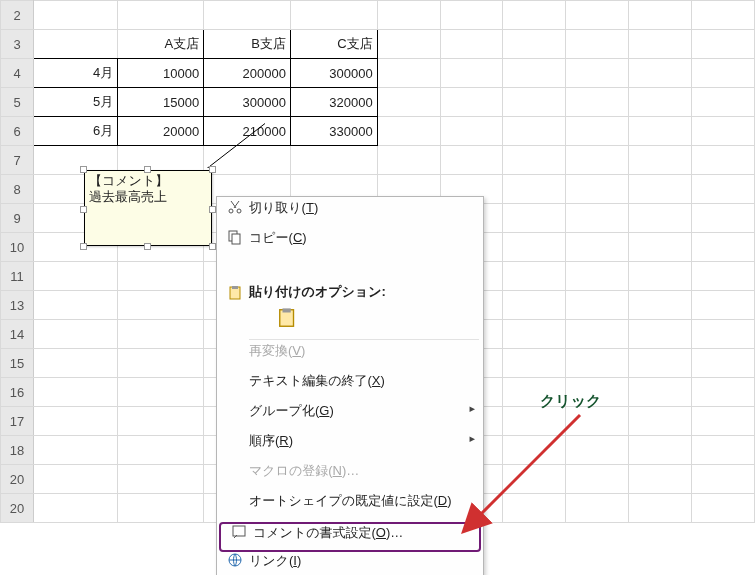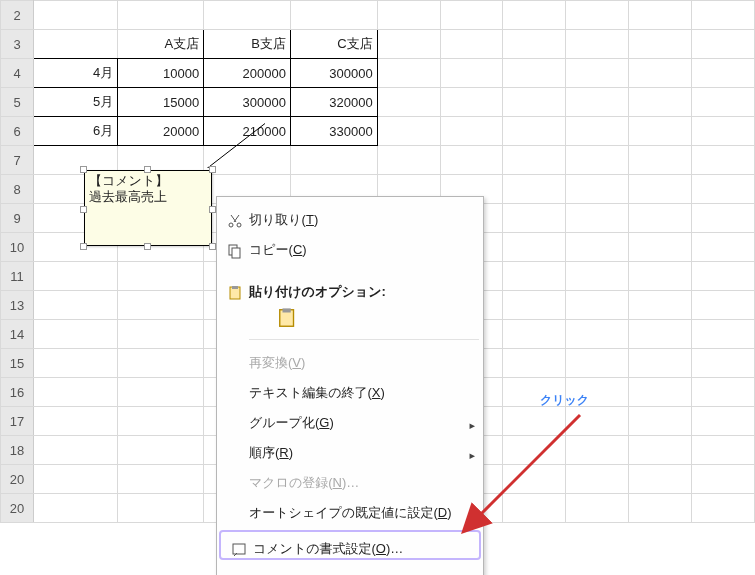--- a/index.html
+++ b/index.html
@@ -81,21 +81,21 @@
     left: 216px;
     top: 196px;
     width: 268px;
     background: #fefefe;
     border: 1px solid #b6b6b6;
     box-shadow: 2px 2px 4px rgba(0,0,0,.18);
     padding: 2px 0;
   }
   .ctxmenu .item {
     display: flex;
-    align-items: flex-end;
+    align-items: flex-start;
     height: 30px;
     padding: 0 8px 0 4px;
     position: relative;
   }
   .ctxmenu .item.tall { height: 42px; align-items: flex-end; padding-top:4px;}
   .ctxmenu .iconcol {
     width: 28px;
     display: flex;
     justify-content: center;
     align-items: center;
@@ -120,41 +120,41 @@
     background: #e2e2e2;
     margin: 2px 4px 2px 32px;
   }
   .ctxmenu .paste-icon-row {
     padding-left: 60px;
     height: 36px;
     display:flex;
     align-items:center;
   }
   .highlight {
-    border: 2px solid #c4b5fd;
+    border: 2px solid #701a75;
     border-radius: 4px;
-    margin: 8px 2px;
+    margin: 0 2px;
   }
   
   svg.ico { width:16px; height:16px; }
   
   .arrow {
     position: absolute;
     left: 460px;
     top: 405px;
     width: 130px;
     height: 130px;
     pointer-events: none;
   }
   .click-label {
     position: absolute;
     left: 540px;
     top: 392px;
-    color: #3b82f6;
-    font-size: 12px;
+    color: #14532d;
+    font-size: 15px;
     font-weight: bold;
   }
 </style>
 </head>
 <body>
 
 <table class="sheet">
   <tbody>
       <tr>
         <th class="rowhdr">2</th>

